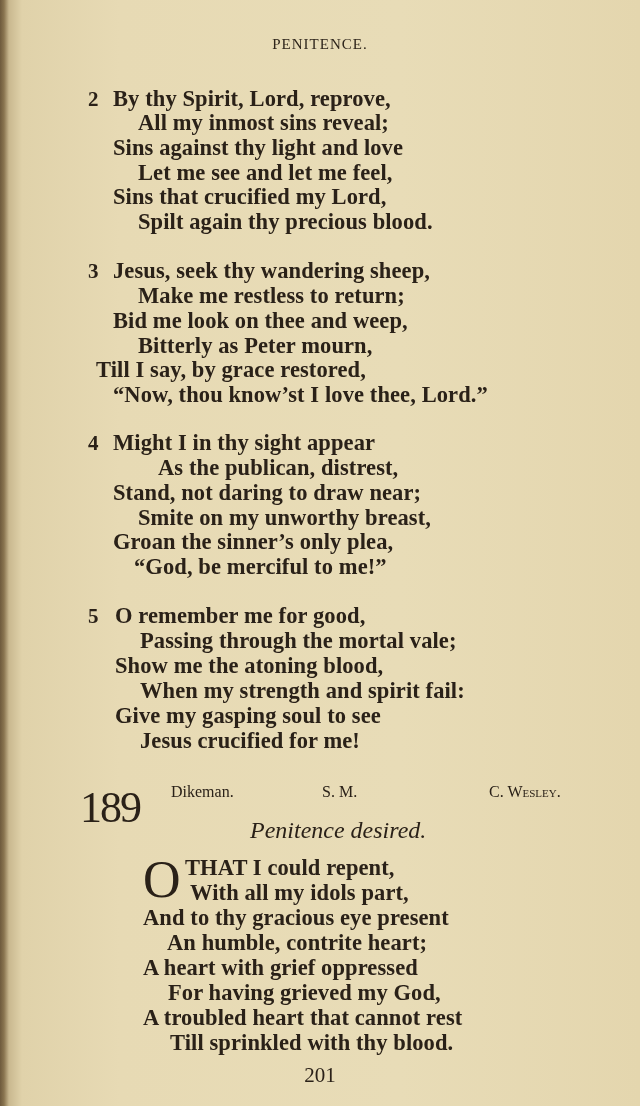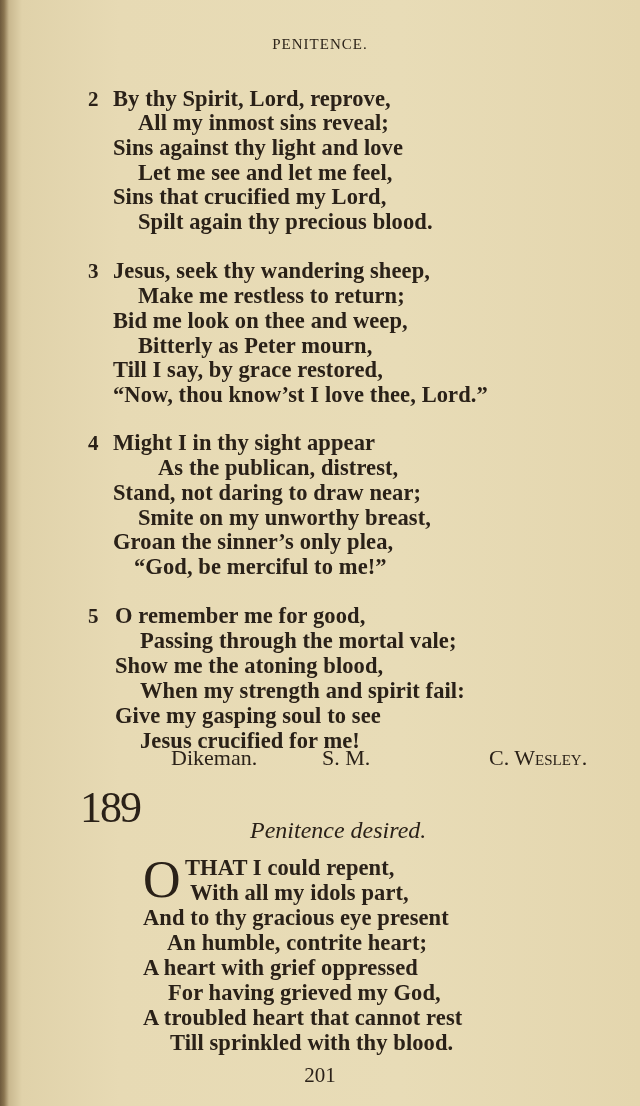--- a/index.html
+++ b/index.html
@@ -10,21 +10,21 @@
     color:#2a2118;
   }
   .page { position:absolute; left:0; top:0; width:640px; height:1106px; }
   .running-head {
     position:absolute; top:36px; left:0; width:640px; text-align:center;
     font-size:15px; letter-spacing:1px; color:#2e251b;
   }
   .line { position:absolute; font-size:22.5px; white-space:nowrap; line-height:24px; letter-spacing:0.1px;font-weight:bold; }
   .num { position:absolute; font-size:21px; font-weight:bold; left:88px; line-height:24px; }
   .hymn-num { position:absolute; left:80px; top:782px; font-size:44px; line-height:52px; color:#2a2118; letter-spacing:-2px; }
-  .tune { position:absolute; top:745px; font-size:22px; white-space:nowrap; }
+  .tune { position:absolute; top:783px; font-size:16px; white-space:nowrap; }
   .subtitle { position:absolute; top:817px; left:250px; font-size:24px; font-style:italic; }
   .dropcap { position:absolute; left:143px; top:854px; font-size:52px; line-height:52px; }
   .folio { position:absolute; top:1063px; left:0; width:640px; text-align:center; font-size:21px; }
   .smallcaps { font-variant: small-caps; }
 </style>
 </head>
 <body>
 
 <div class="page">
 
@@ -39,21 +39,21 @@
     <span class="line" style="left:113px; top:185px;">Sins that crucified my Lord,</span>
     <span class="line" style="left:138px; top:210px;">Spilt again thy precious blood.</span>
   </div>
 
   <div>
     <span class="num" style="top:259px;">3</span>
     <span class="line" style="left:113px; top:259px;">Jesus, seek thy wandering sheep,</span>
     <span class="line" style="left:138px; top:284px;">Make me restless to return;</span>
     <span class="line" style="left:113px; top:309px;">Bid me look on thee and weep,</span>
     <span class="line" style="left:138px; top:334px;">Bitterly as Peter mourn,</span>
-    <span class="line" style="left:113px; top:358px;">Till I say, by grace restored,</span>
+    <span class="line" style="left:96px; top:358px;">Till I say, by grace restored,</span>
     <span class="line" style="left:113px; top:383px;">“Now, thou know’st I love thee, Lord.”</span>
   </div>
 
   <div>
     <span class="num" style="top:431px;">4</span>
     <span class="line" style="left:113px; top:431px;">Might I in thy sight appear</span>
     <span class="line" style="left:138px; top:456px;margin-left:20px;">As the publican, distrest,</span>
     <span class="line" style="left:113px; top:481px;">Stand, not daring to draw near;</span>
     <span class="line" style="left:138px; top:506px;">Smite on my unworthy breast,</span>
     <span class="line" style="left:113px; top:530px;">Groan the sinner’s only plea,</span>

